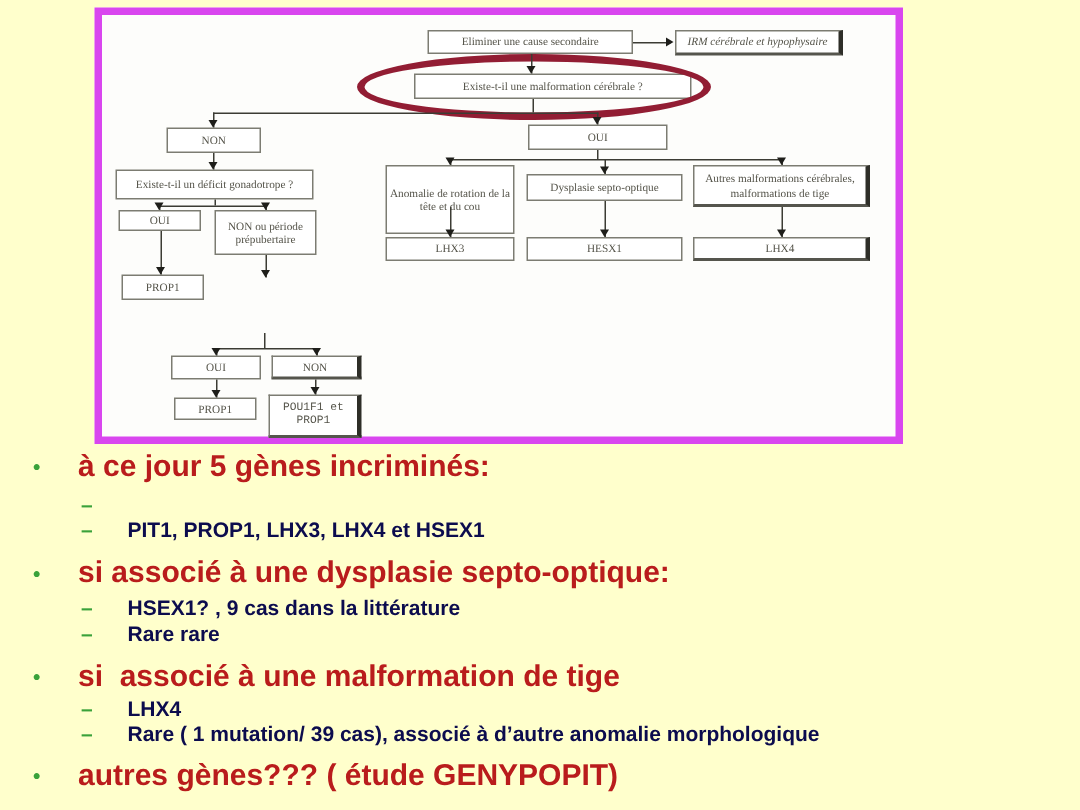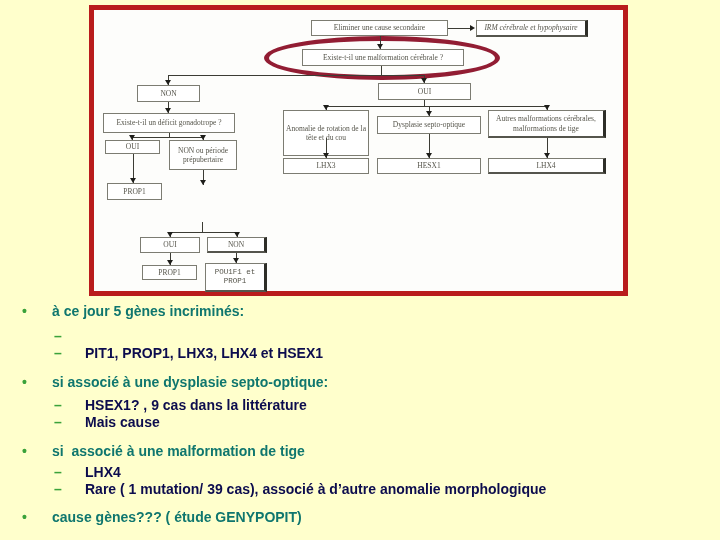--- a/index.html
+++ b/index.html
@@ -1,55 +1,55 @@
 <!DOCTYPE html>
 <html><head>
 <meta charset="utf-8">
 <style>
   html,body{margin:0;padding:0;}
   body{width:720px;height:540px;background:#FFFFCC;position:relative;overflow:hidden;
        font-family:"Liberation Sans",sans-serif;}
 
   
-  .fc{position:absolute;left:89px;top:5px;width:539px;height:291px;
-      background:#fdfdfb;border:5px solid #b91c1c;box-sizing:border-box;}
+  .fc{position:absolute;left:63px;top:5px;width:539px;height:291px;
+      background:#fdfdfb;border:5px solid #d946ef;box-sizing:border-box;}
   .fc-inner{position:absolute;left:0;top:0;width:529px;height:281px;}
   .node{position:absolute;background:#fff;border:1px solid #7c7c72;box-sizing:border-box;
         display:flex;align-items:center;justify-content:center;text-align:center;
         font:7.5px/1.25 "Liberation Serif",serif;color:#55544a;padding:1px;}
   .nowrap{white-space:nowrap;}
   .shadowR{border-right:3px solid #2e2e28;border-bottom:2px solid #55554d;}
   .vl,.hl{position:absolute;background:#3c3c34;}
   .vl{width:1px;}
   .hl{height:1px;}
   .ad{position:absolute;width:0;height:0;border-left:3px solid transparent;
       border-right:3px solid transparent;border-top:5px solid #1e1e1a;}
   .ar{position:absolute;width:0;height:0;border-top:3px solid transparent;
       border-bottom:3px solid transparent;border-left:5px solid #1e1e1a;}
   .ellipse{position:absolute;left:170px;top:26px;width:236px;height:44px;
            border:5px solid #921D33;border-radius:50%;box-sizing:border-box;}
 
   
   .brow{position:absolute;left:22px;right:4px;display:flex;align-items:flex-start;}
   .marker{flex:0 0 auto;color:#3aa23a;font-weight:bold;}
   .main .marker{width:30px;font-size:14px;line-height:22px;}
-  .main .btext{font-weight:bold;font-size:14px;line-height:22px;color:#0f766e;white-space:pre-wrap;}
+  .main .btext{font-weight:bold;font-size:20px;line-height:22px;color:#b91c1c;white-space:pre-wrap;}
   .sub{left:54px;}
   .sub .marker{width:31px;font-size:14px;line-height:16px;}
   .sub .btext{font-weight:bold;font-size:14px;line-height:16px;color:#0c0c4e;white-space:pre-wrap;}
 </style>
 </head>
 <body>
 
 <div class="fc">
  <div class="fc-inner">
 
   <div class="node nowrap" style="left:217px;top:10px;width:137px;height:16px;">Eliminer une cause secondaire</div>
   <div class="node nowrap shadowR" style="left:382px;top:10px;width:112px;height:17px;font-style:italic;">IRM cérébrale et hypophysaire</div>
-  <div class="node nowrap" style="left:208px;top:39px;width:162px;height:17px;text-align:center;">Existe-t-il une malformation cérébrale ?</div>
+  <div class="node nowrap" style="left:208px;top:39px;width:185px;height:17px;text-align:center;">Existe-t-il une malformation cérébrale ?</div>
   <div class="ellipse"></div>
 
   <div class="node" style="left:43px;top:75px;width:63px;height:17px;">NON</div>
   <div class="node" style="left:284px;top:73px;width:93px;height:17px;">OUI</div>
 
   <div class="node nowrap" style="left:9px;top:103px;width:132px;height:20px;">Existe-t-il un déficit gonadotrope ?</div>
   <div class="node" style="left:11px;top:130px;width:55px;height:14px;">OUI</div>
   <div class="node" style="left:75px;top:130px;width:68px;height:30px;">NON ou période prépubertaire</div>
   <div class="node" style="left:13px;top:173px;width:55px;height:17px;">PROP1</div>
   <div class="node" style="left:46px;top:227px;width:60px;height:16px;">OUI</div>
@@ -137,32 +137,32 @@
 <div class="brow main" style="top:371px;">
   <span class="marker">•</span>
   <span class="btext">si associé à une dysplasie septo-optique:</span>
 </div>
 <div class="brow sub" style="top:397px;">
   <span class="marker">–</span>
   <span class="btext">HSEX1? , 9 cas dans la littérature</span>
 </div>
 <div class="brow sub" style="top:414px;">
   <span class="marker">–</span>
-  <span class="btext">Mais cause</span>
+  <span class="btext">Rare rare</span>
 </div>
 
 <div class="brow main" style="top:440px;">
   <span class="marker">•</span>
   <span class="btext">si  associé à une malformation de tige</span>
 </div>
 <div class="brow sub" style="top:464px;">
   <span class="marker">–</span>
   <span class="btext">LHX4</span>
 </div>
 <div class="brow sub" style="top:481px;">
   <span class="marker">–</span>
   <span class="btext">Rare ( 1 mutation/ 39 cas), associé à d’autre anomalie morphologique</span>
 </div>
 
 <div class="brow main" style="top:506px;">
   <span class="marker">•</span>
-  <span class="btext">cause gènes??? ( étude GENYPOPIT)</span>
+  <span class="btext">autres gènes??? ( étude GENYPOPIT)</span>
 </div>
 
 </body></html>

